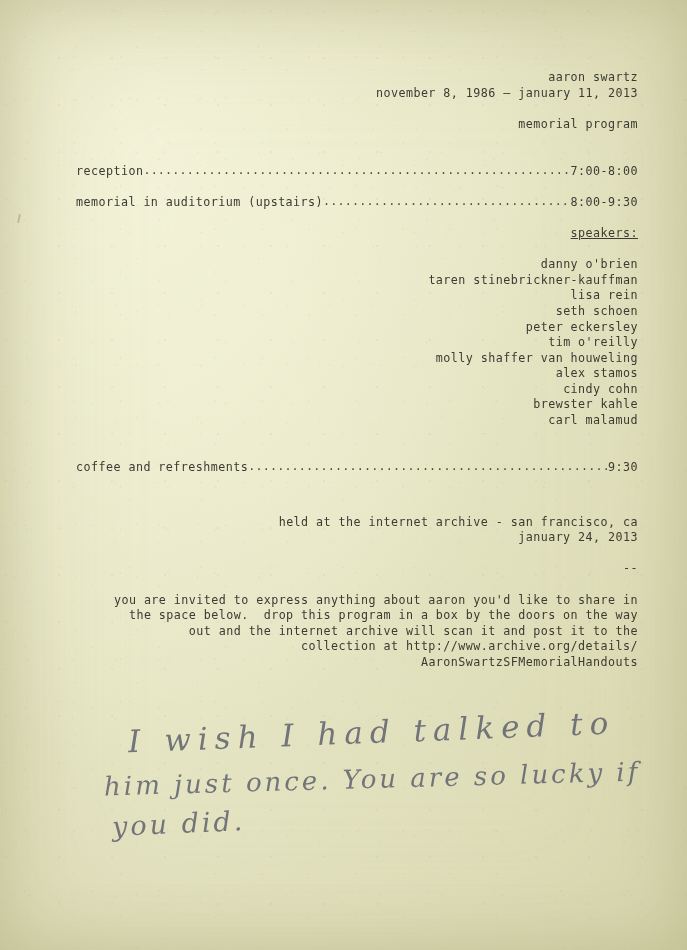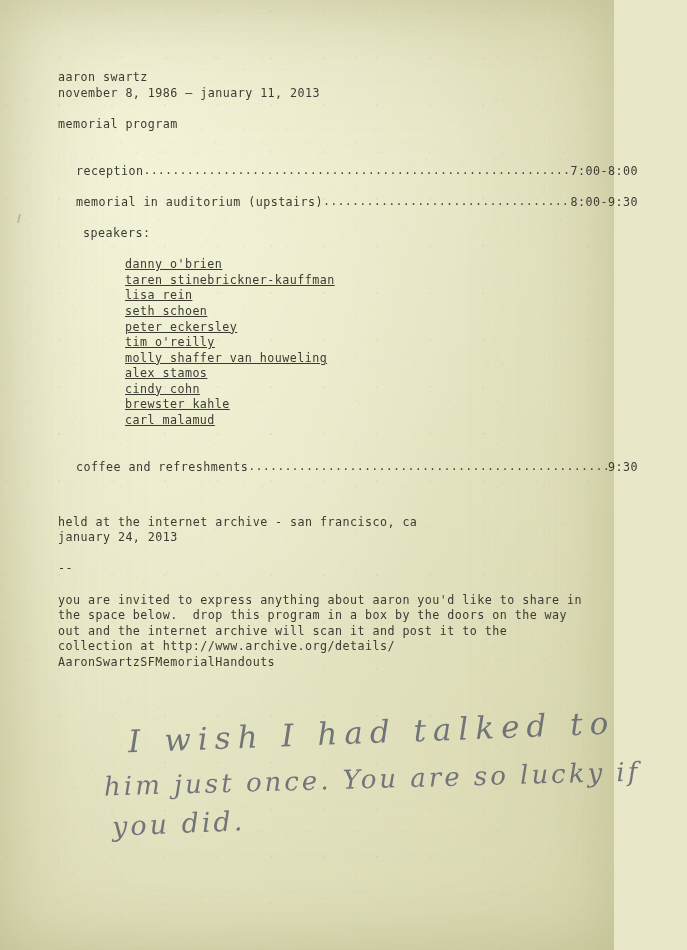--- a/index.html
+++ b/index.html
@@ -8,27 +8,28 @@
   }
   body {
     width: 687px;
     height: 950px;
     overflow: hidden;
     background: #e8e7c8;
     font-family: "DejaVu Sans Mono", "Liberation Mono", monospace;
   }
   .page {
     position: relative;
-    width: 614px;
+    width: 687px;
     height: 950px;
     background:
       radial-gradient(ellipse at 20% 15%, rgba(255,255,235,0.55) 0%, rgba(255,255,235,0) 55%),
       radial-gradient(ellipse at 85% 80%, rgba(205,205,160,0.40) 0%, rgba(205,205,160,0) 60%),
       radial-gradient(ellipse at 50% 50%, #ecebcd 0%, #e6e5c4 60%, #dedcb8 100%);
     box-sizing: border-box;
+    text-align: right;
   }
   .grain {
     position: absolute;
     inset: 0;
     pointer-events: none;
     opacity: 0.30;
     background-image:
       radial-gradient(circle at 11% 23%, rgba(150,150,110,0.35) 0 1px, transparent 1px),
       radial-gradient(circle at 37% 61%, rgba(150,150,110,0.30) 0 1px, transparent 1px),
       radial-gradient(circle at 68% 18%, rgba(160,160,120,0.30) 0 1px, transparent 1px),
@@ -71,22 +72,22 @@
     font-size: 11.7px;
     letter-spacing: 0.2px;
     color: #4a4a3e;
     margin: 0 0 0 0;
     position: relative;
     top: -1px;
   }
   .dotrow .val { flex: 0 0 auto; }
 
   .indent1 { padding-left: 25px; }
-  .indent2 { padding-left: 25px; }
-  .indent3 { padding-left: 67px; text-decoration: underline; }
+  .indent2 { padding-left: 25px; text-decoration: underline; }
+  .indent3 { padding-left: 67px; }
 
   .handwriting {
     position: absolute;
     left: 0;
     top: 700px;
     width: 687px;
     height: 190px;
     pointer-events: none;
   }
   .hw-text {

